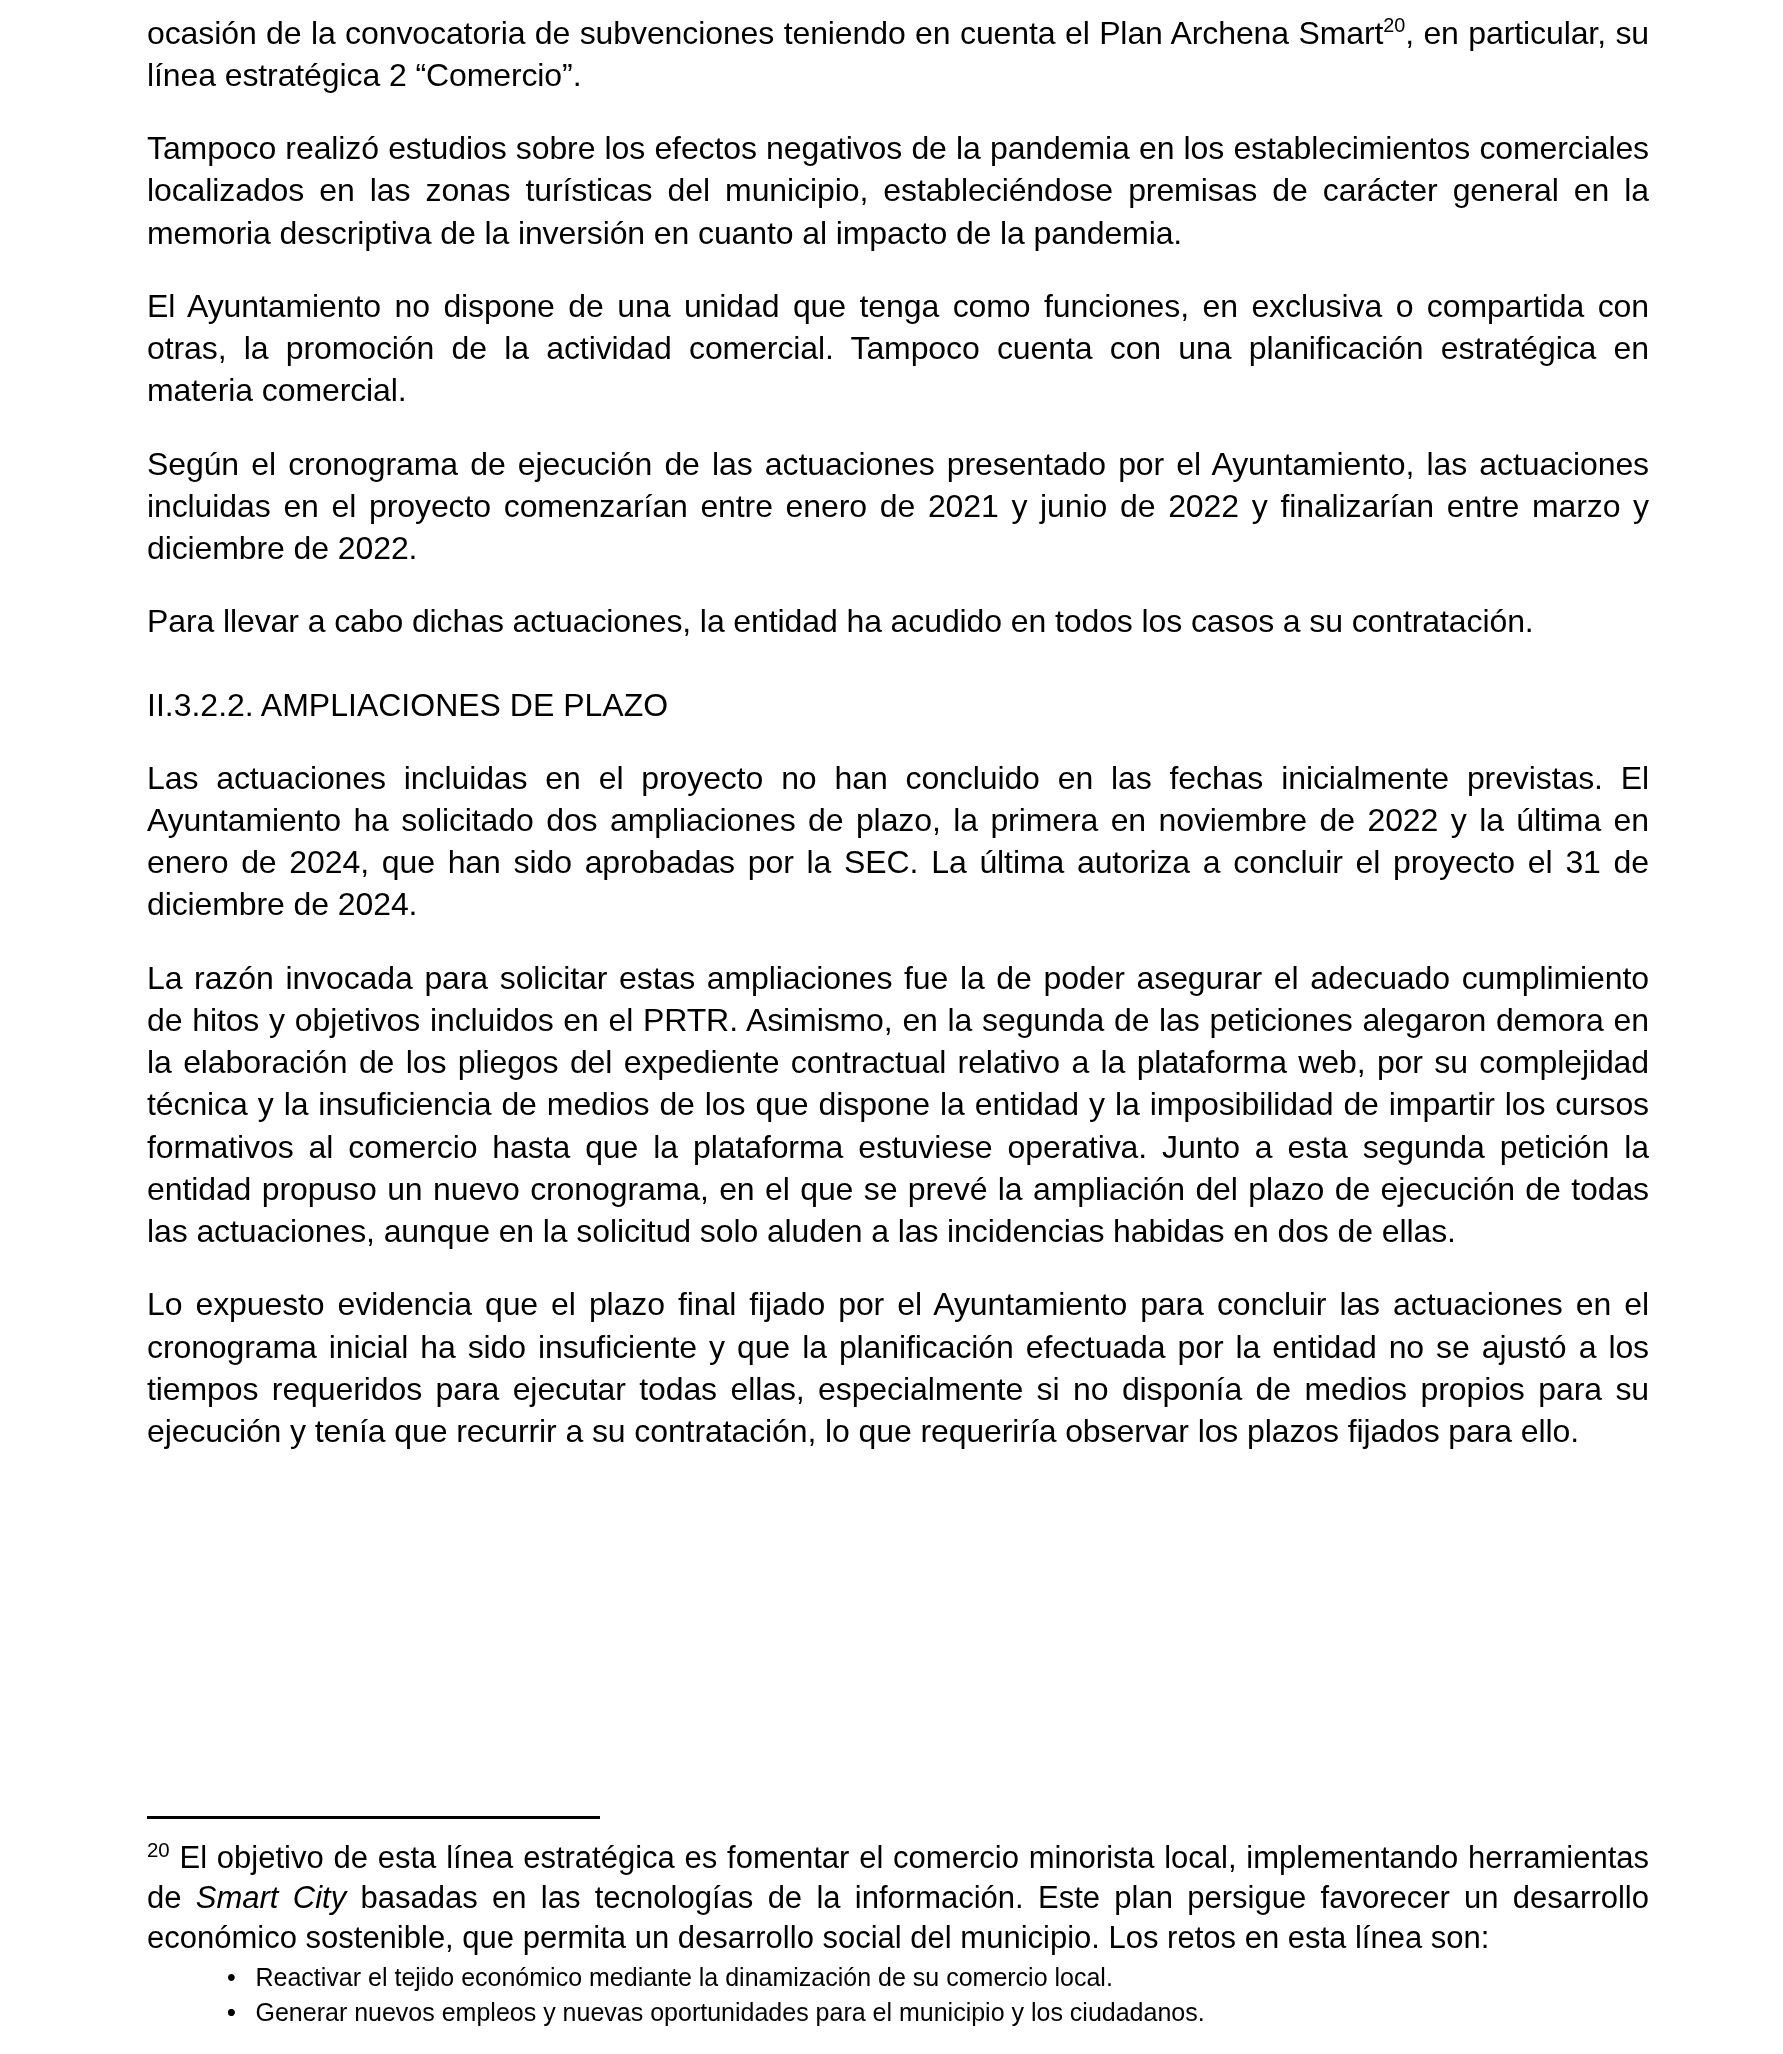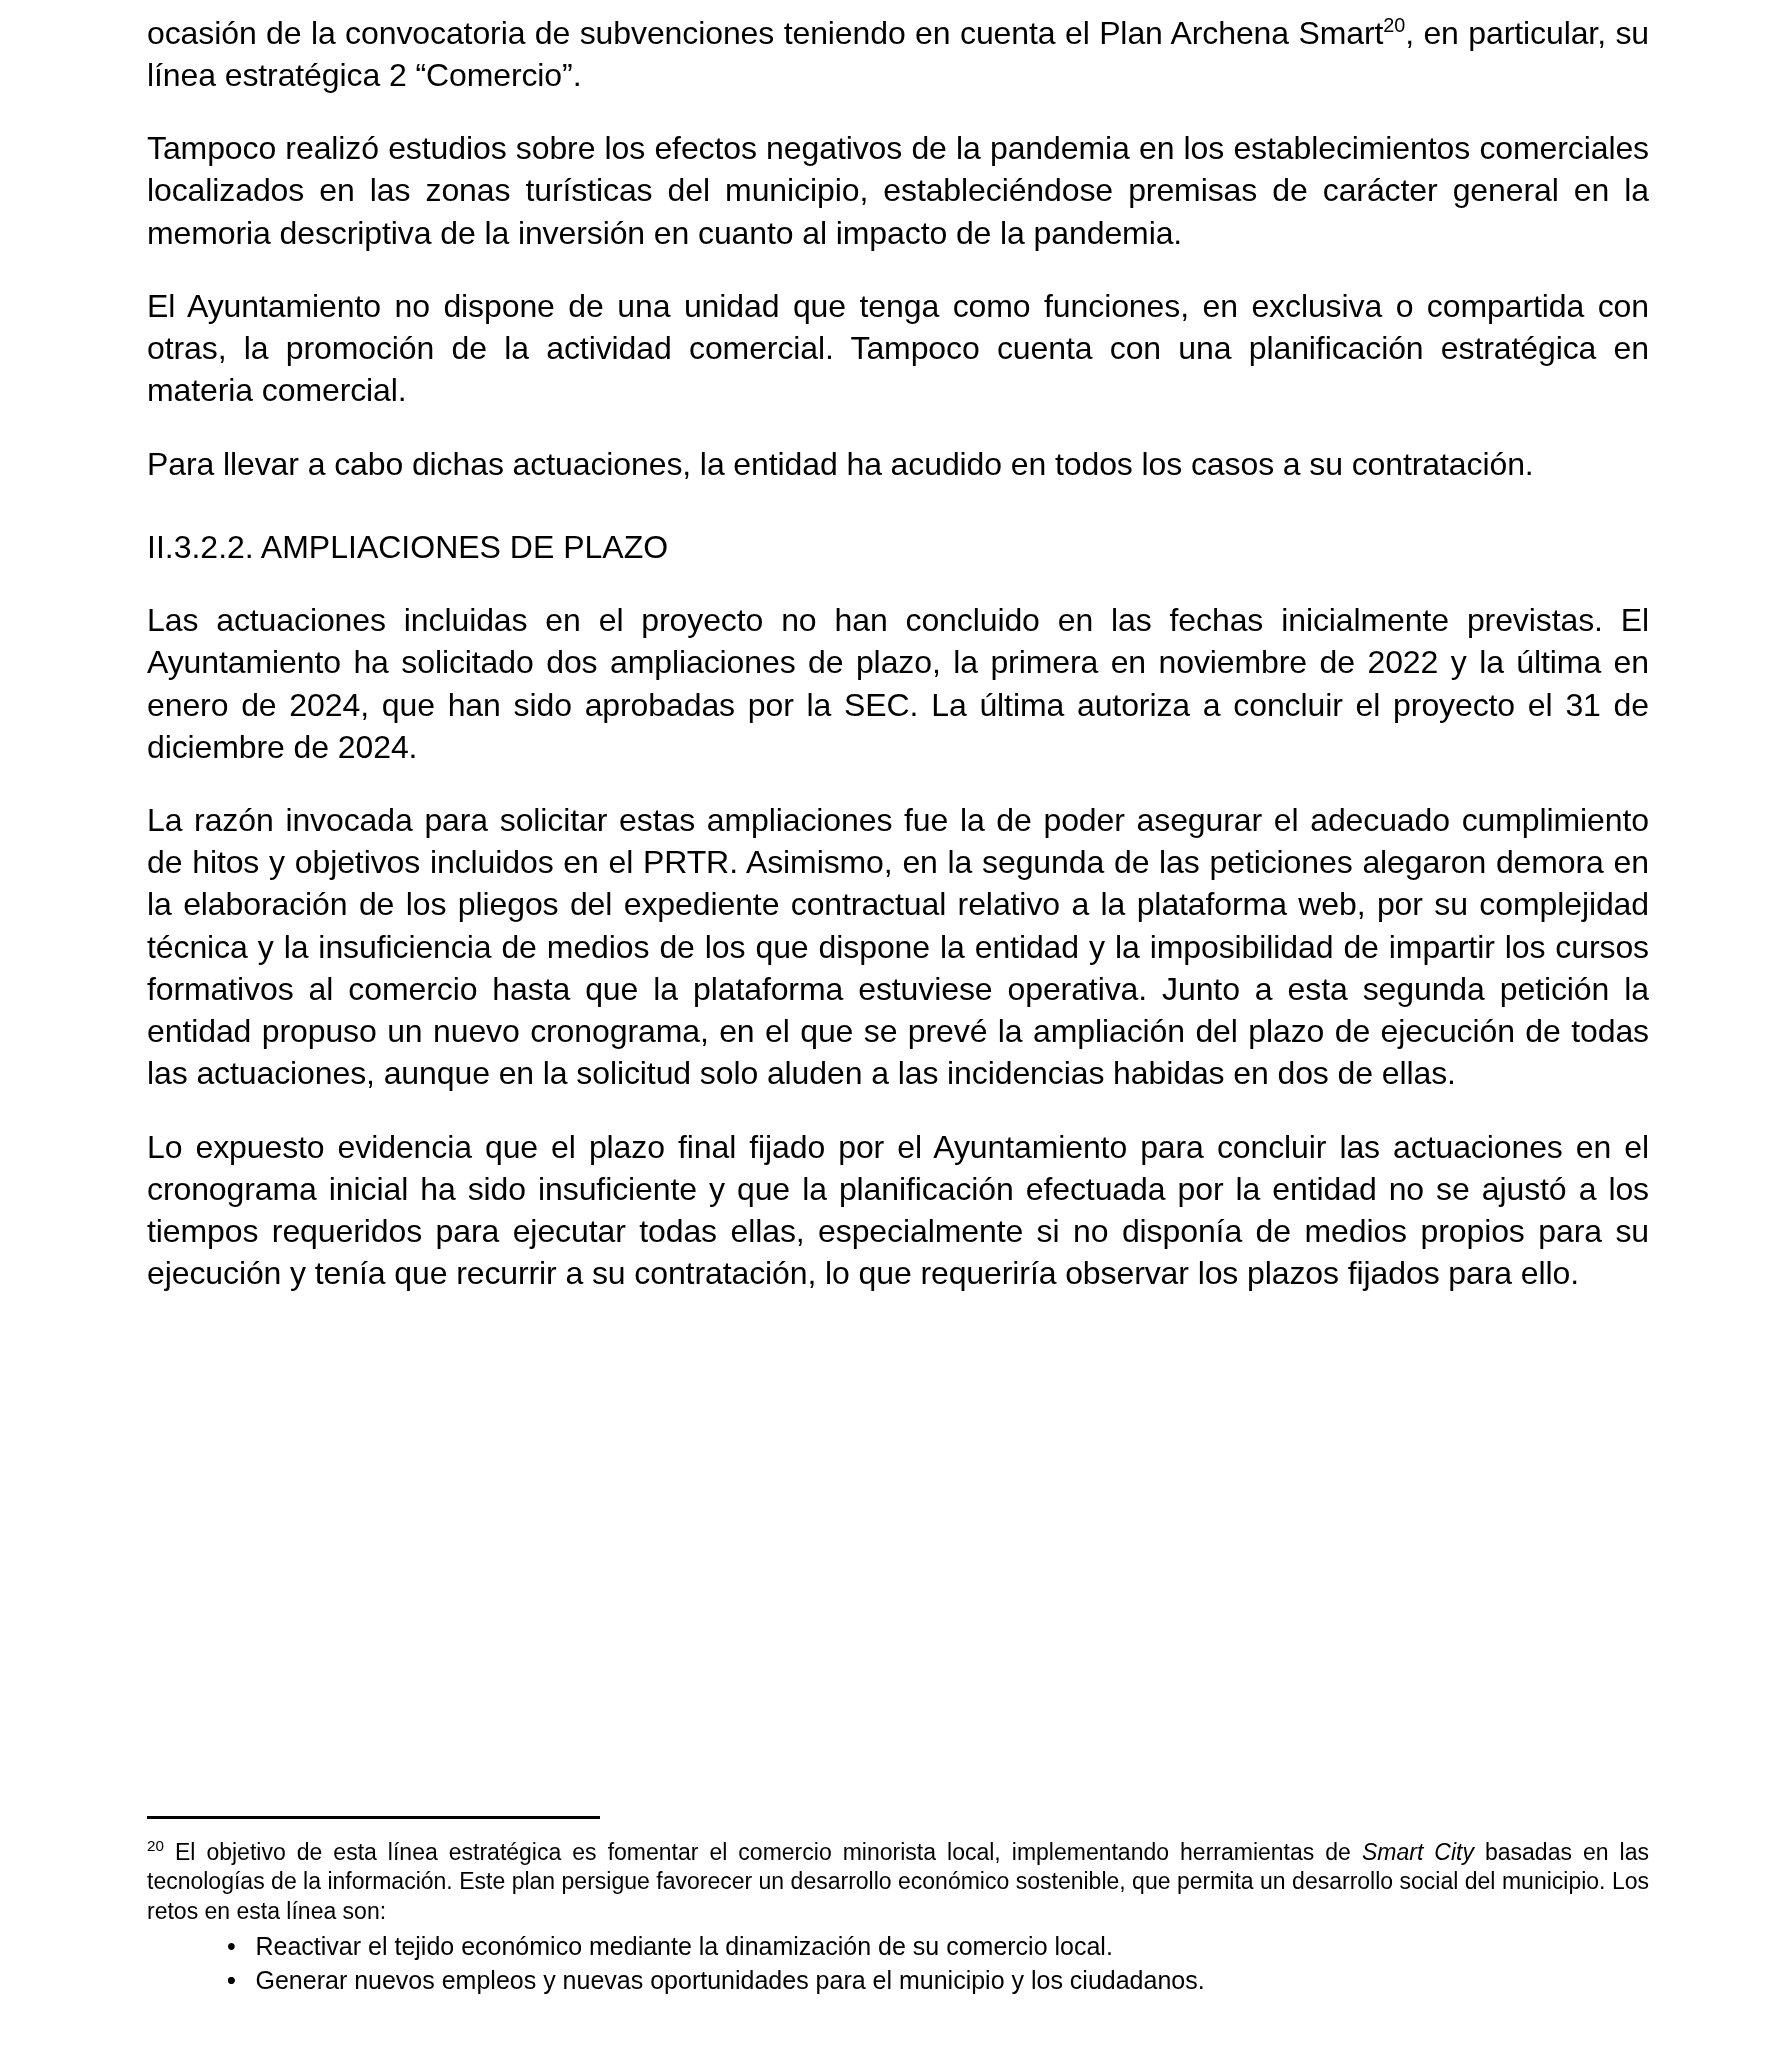--- a/index.html
+++ b/index.html
@@ -57,21 +57,21 @@
     width: 1502px;
   }
   .footnote-rule {
     width: 453px;
     height: 0;
     border-top: 3.4px solid #000000;
     margin: 0 0 18.5px 0;
   }
   p.footnote-text {
     margin: 0;
-    font-size: 23px;
+    font-size: 31px;
     line-height: 1.30;
     text-align: justify;
     text-justify: inter-word;
   }
   p.footnote-text sup.fn-num {
     font-size: 0.66em;
     vertical-align: super;
     line-height: 0;
   }
   em.it { font-style: italic; }
@@ -99,20 +99,21 @@
 
   <div class="content">
 
     <p class="body-par"><span>ocasión de la convocatoria de subvenciones teniendo en cuenta el Plan Archena Smart</span><sup class="fn-ref">20</sup><span>, en particular, su línea estratégica 2 “Comercio”.</span></p>
 
     <p class="body-par">Tampoco realizó estudios sobre los efectos negativos de la pandemia en los establecimientos comerciales localizados en las zonas turísticas del municipio, estableciéndose premisas de carácter general en la memoria descriptiva de la inversión en cuanto al impacto de la pandemia.</p>
 
     <p class="body-par">El Ayuntamiento no dispone de una unidad que tenga como funciones, en exclusiva o compartida con otras, la promoción de la actividad comercial. Tampoco cuenta con una planificación estratégica en materia comercial.</p>
 
 
+    <p class="body-par">Según el cronograma de ejecución de las actuaciones presentado por el Ayuntamiento, las actuaciones incluidas en el proyecto comenzarían entre enero de 2021 y junio de 2022 y finalizarían entre marzo y diciembre de 2022.</p>
 
     <p class="body-par">Para llevar a cabo dichas actuaciones, la entidad ha acudido en todos los casos a su contratación.</p>
 
     <div class="spacer-pre-heading"></div>
 
     <h2 class="section-heading">II.3.2.2. AMPLIACIONES DE PLAZO</h2>
 
     <p class="body-par">Las actuaciones incluidas en el proyecto no han concluido en las fechas inicialmente previstas. El Ayuntamiento ha solicitado dos ampliaciones de plazo, la primera en noviembre de 2022 y la última en enero de 2024, que han sido aprobadas por la SEC. La última autoriza a concluir el proyecto el 31 de diciembre de 2024.</p>
 
     <p class="body-par">La razón invocada para solicitar estas ampliaciones fue la de poder asegurar el adecuado cumplimiento de hitos y objetivos incluidos en el PRTR. Asimismo, en la segunda de las peticiones alegaron demora en la elaboración de los pliegos del expediente contractual relativo a la plataforma web, por su complejidad técnica y la insuficiencia de medios de los que dispone la entidad y la imposibilidad de impartir los cursos formativos al comercio hasta que la plataforma estuviese operativa. Junto a esta segunda petición la entidad propuso un nuevo cronograma, en el que se prevé la ampliación del plazo de ejecución de todas las actuaciones, aunque en la solicitud solo aluden a las incidencias habidas en dos de ellas.</p>

